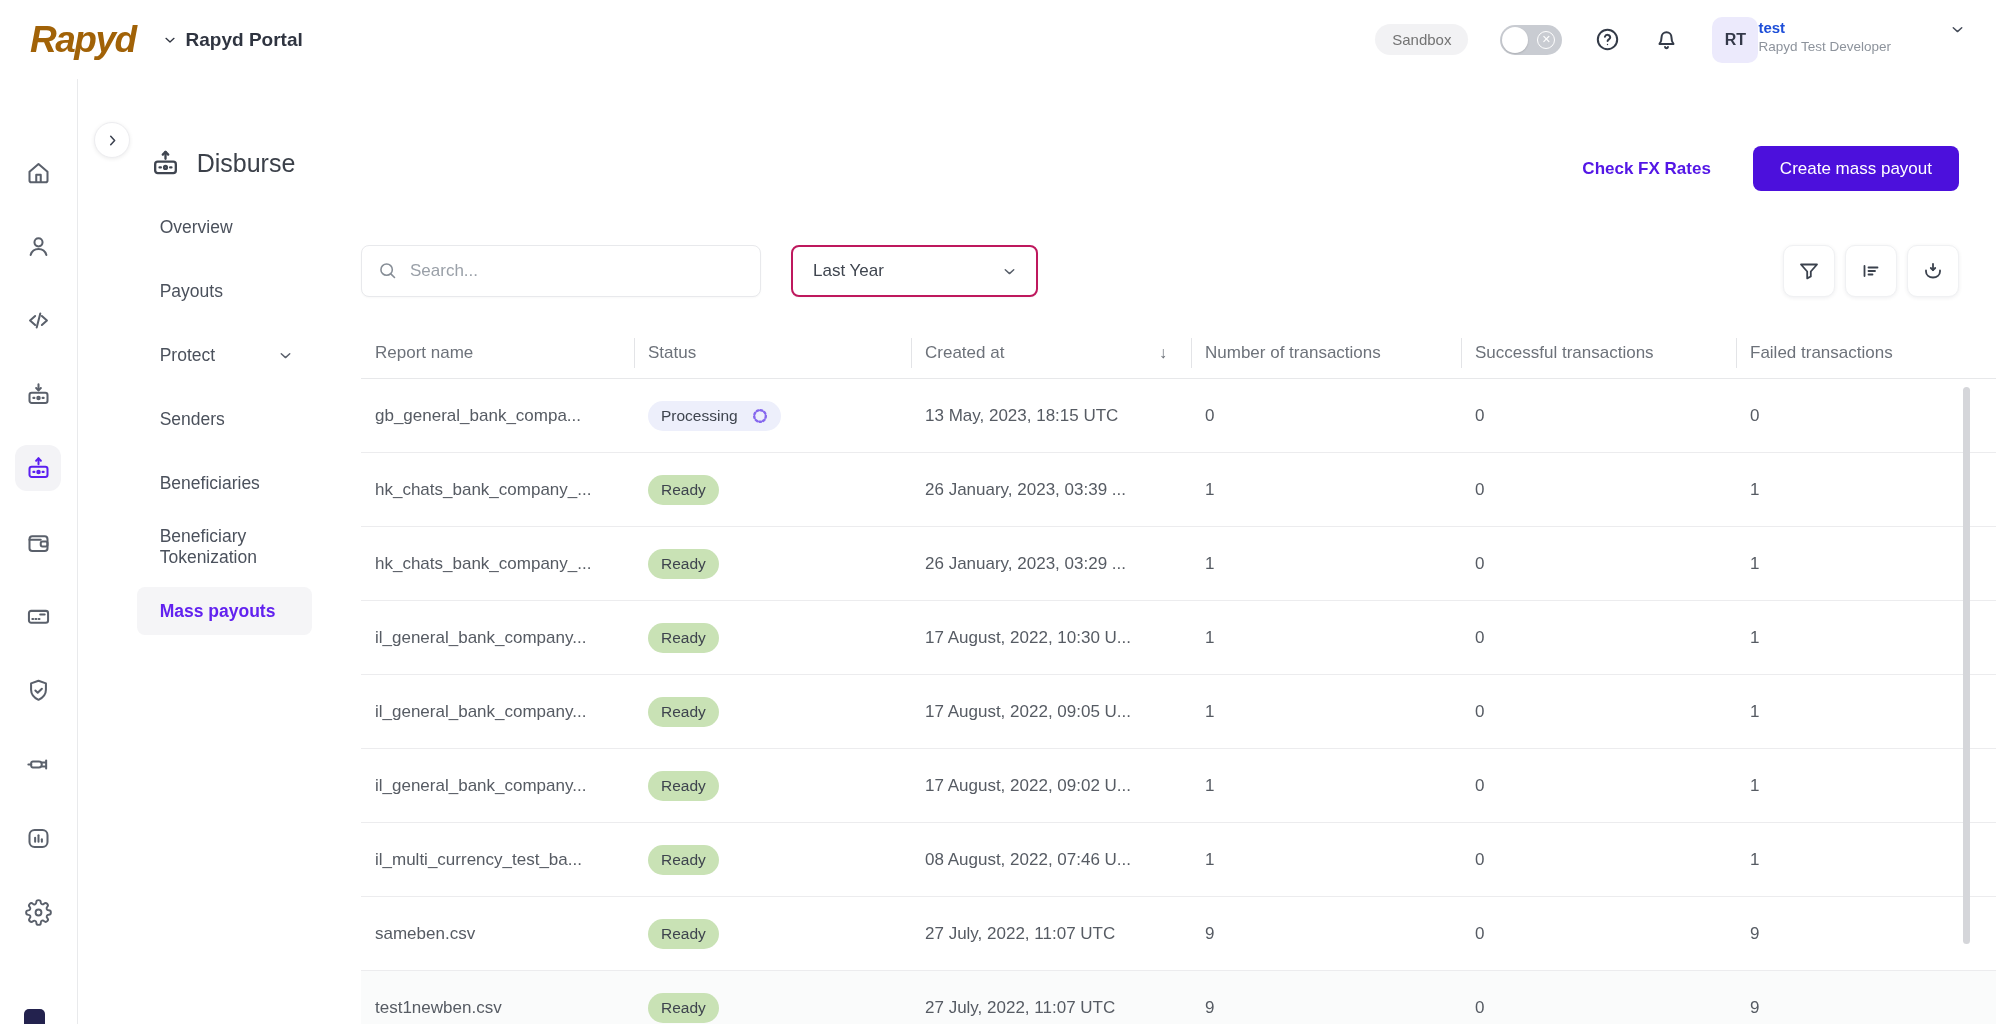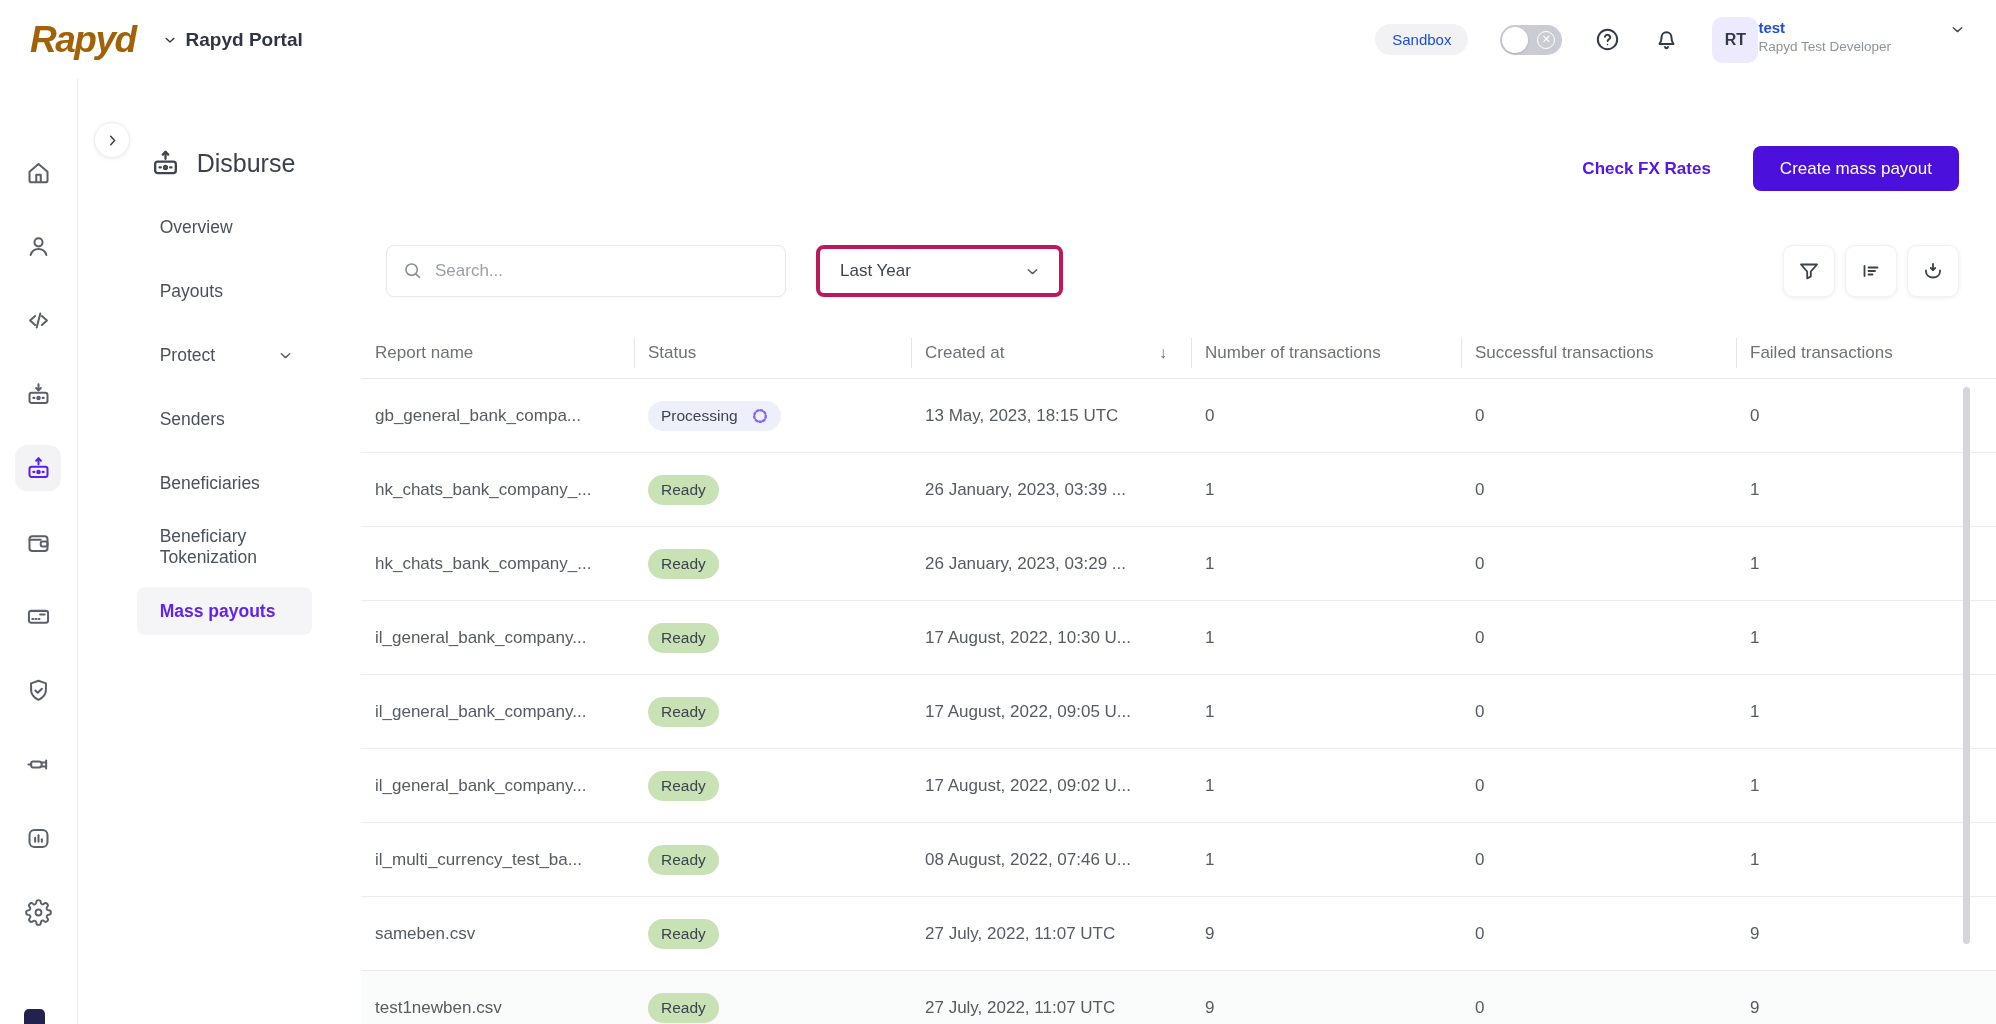--- a/index.html
+++ b/index.html
@@ -5,21 +5,21 @@
   * { margin:0; padding:0; box-sizing:border-box; }
   html,body { width:1996px; height:1024px; overflow:hidden; background:#fff;
     font-family:"Liberation Sans","DejaVu Sans",sans-serif; color:#31363f; }
   .page { position:relative; width:1996px; height:1024px; }
 
   
   .topbar { height:79px; display:flex; align-items:center; padding:0 30px; background:#fff; }
   .logo { font-size:37px; font-weight:800; font-style:italic; letter-spacing:-1.5px; color:#a16207; margin-right:26px; }
   .portal { display:flex; align-items:center; gap:8px; font-size:19px; font-weight:700; color:#2f3440; }
   .topbar-right { margin-left:auto; display:flex; align-items:center; gap:32px; }
-  .sandbox-pill { background:#f2f2f4; color:#1d4ed8; font-size:15px; padding:7px 17px; border-radius:16px; }
+  .sandbox-pill { background:#f2f2f4; color:#737373; font-size:15px; padding:7px 17px; border-radius:16px; }
   .toggle { position:relative; width:62px; height:30px; background:#c9ccd2; border-radius:15px; cursor:pointer; }
   .toggle .knob { position:absolute; left:2px; top:2px; width:26px; height:26px; background:#fff; border-radius:50%; box-shadow:0 1px 2px rgba(0,0,0,.15); }
   .toggle .x-mark { position:absolute; right:7px; top:6px; width:18px; height:18px; border:1.6px solid #fff; border-radius:50%; color:#fff; font-size:11px; line-height:15px; text-align:center; }
   .icon-btn { background:none; border:none; cursor:pointer; display:flex; align-items:center; color:#343b48; }
   .user-chip { display:flex; align-items:flex-start; }
   .avatar { width:46px; height:46px; border-radius:10px; background:#eceafc; color:#343949; font-size:16px; font-weight:700; display:flex; align-items:center; justify-content:center; }
   .user-meta { display:flex; flex-direction:column; padding-top:2px; }
   .user-name { font-size:15px; font-weight:700; color:#1d4ed8; }
   .user-role { font-size:13.5px; color:#8d939c; margin-top:3px; }
   .user-caret { margin-left:58px; margin-top:4px; color:#434a57; }
@@ -44,28 +44,28 @@
   .nav-item .nav-chevron { color:#595f6a; display:flex; }
   .nav-item.selected { background:#f5f5f7; color:#6222ef; font-weight:700; }
 
   
   .main { flex:1; padding:67px 0 0 45px; position:relative; }
   .actions-row { display:flex; align-items:center; justify-content:flex-end; gap:42px; height:45px; margin-right:37px; }
   .fx-link { color:#5417e6; font-size:17px; font-weight:700; text-decoration:none; cursor:pointer; }
   .primary-btn { height:45px; padding:0 27px; background:#4c10dc; color:#fff; font-size:17px; font-weight:500;
     border:none; border-radius:8px; cursor:pointer; font-family:inherit; }
 
-  .controls-row { display:flex; align-items:flex-start; margin-top:54px; margin-right:37px;margin-left:25px; }
+  .controls-row { display:flex; align-items:flex-start; margin-top:54px; margin-right:37px; }
   .search-box { position:relative; width:400px; }
   .search-box input { width:100%; height:52px; border:1px solid #e8e9ec; border-radius:8px; padding:0 16px 0 48px;
     font-size:17px; color:#3f454f; outline:none; font-family:inherit; box-shadow:0 1px 2px rgba(20,20,40,.03); }
   .search-box input::placeholder { color:#9aa0a8; }
   .search-box .mag { position:absolute; left:16px; top:15px; color:#868d96; }
   .select-box { display:flex; align-items:center; justify-content:space-between; width:247px; height:52px; margin-left:30px;
-    border:4px solid #be185d; border-radius:8px; padding:0 18px 0 20px; font-size:17px; color:#3f454f; cursor:pointer;
+    border:2px solid #be185d; border-radius:8px; padding:0 18px 0 20px; font-size:17px; color:#3f454f; cursor:pointer;
     box-shadow:0 1px 2px rgba(20,20,40,.03); background:#fff; }
   .select-box .caret { color:#565d68; display:flex; }
   .tool-group { margin-left:auto; display:flex; gap:10px; }
   .tool-btn { width:52px; height:52px; background:#fff; border:1px solid #f0f1f3; border-radius:10px;
     box-shadow:0 1px 4px rgba(20,20,40,.07); display:flex; align-items:center; justify-content:center; color:#3a414d; cursor:pointer; }
 
   
   .table { width:1635px; margin-top:30px; }
   .thead, .trow { display:grid; grid-template-columns:273px 277px 280px 270px 275px 260px; }
   .thead { height:52px; border-bottom:1px solid #e7e8ea; }

